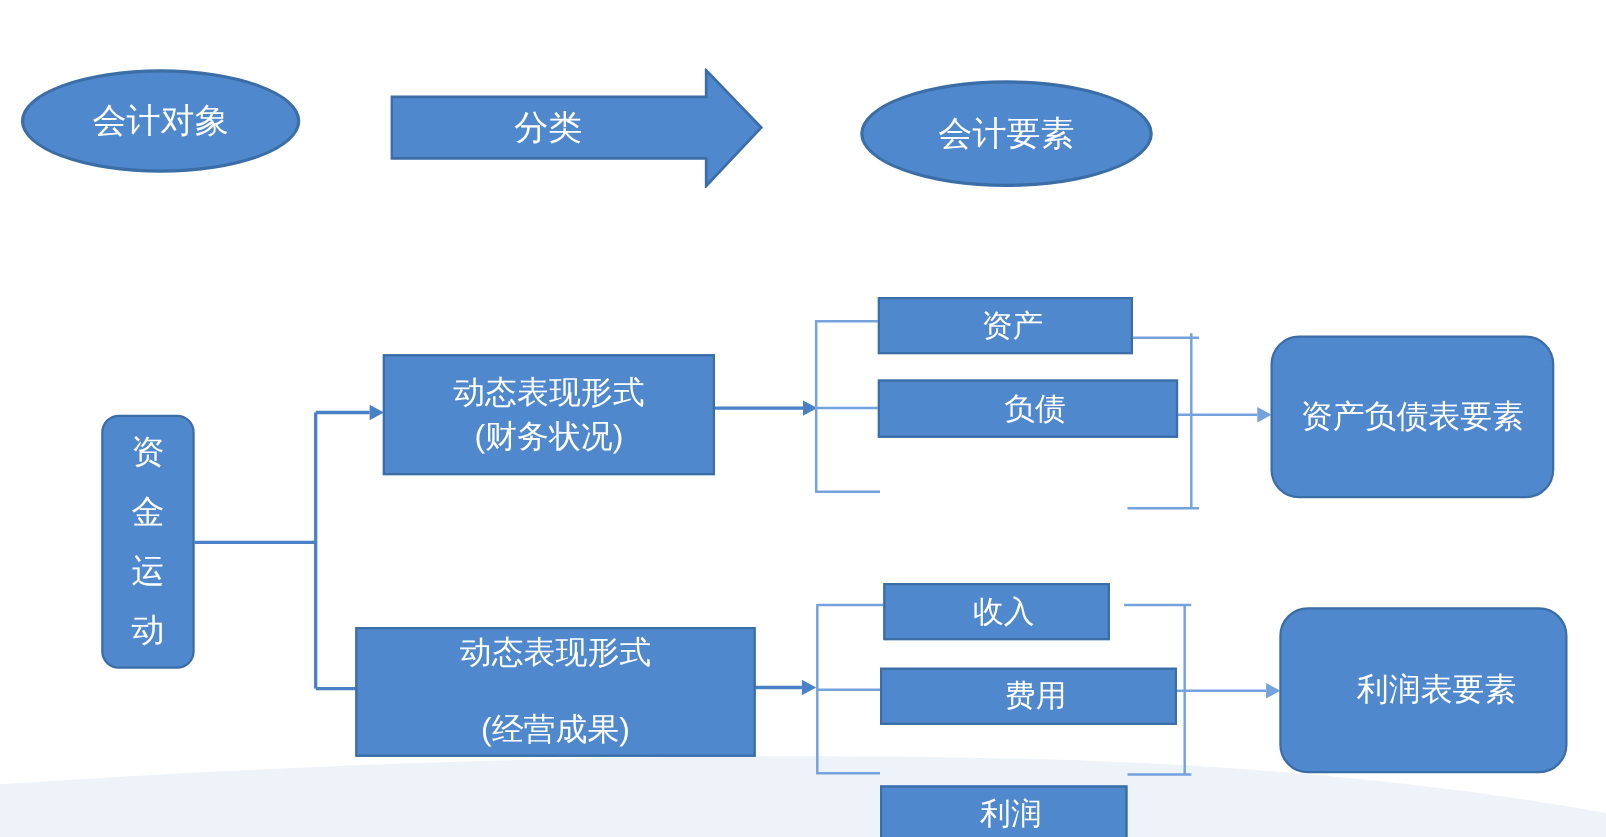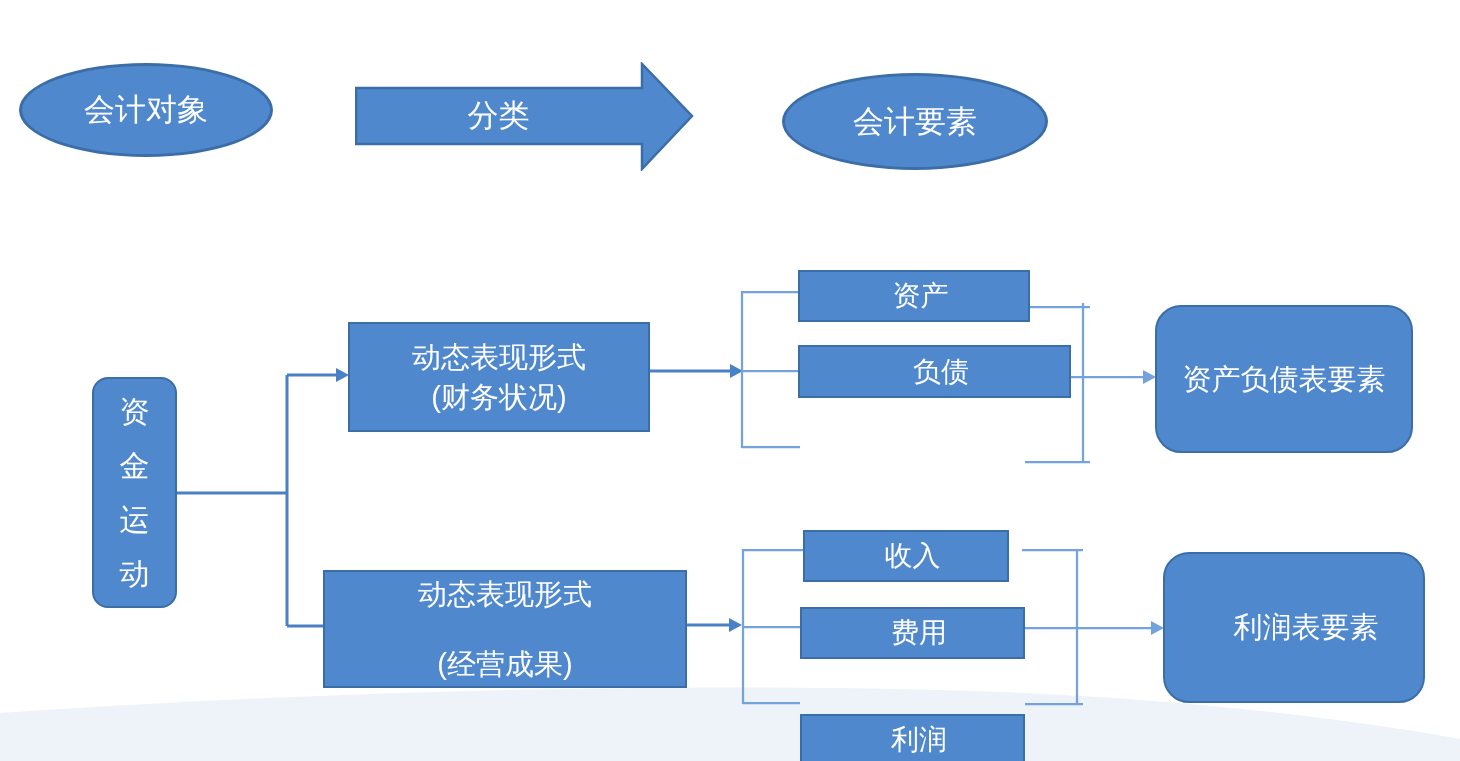--- a/index.html
+++ b/index.html
@@ -102,21 +102,21 @@
   <div class="shape rect" style="left:798px;top:270px;width:232px;height:52px;">
     <span>资产</span>
   </div>
   <div class="shape rect" style="left:798px;top:345px;width:273px;height:53px;">
     <span>负债</span>
   </div>
 
   <div class="shape rect" style="left:803px;top:530px;width:206px;height:52px;">
     <span>收入</span>
   </div>
-  <div class="shape rect" style="left:800px;top:607px;width:225px;height:52px;text-align:right;">
+  <div class="shape rect" style="left:800px;top:607px;width:270px;height:52px;text-align:right;">
     <span>费用</span>
   </div>
   <div class="shape rect" style="left:800px;top:714px;width:225px;height:52px;align-items:center;">
     <span>利润</span>
   </div>
 
   <div class="shape rounded" style="left:1155px;top:305px;width:258px;height:148px;">
     <span>资产负债表</span>
     <span>要素</span>
   </div>

